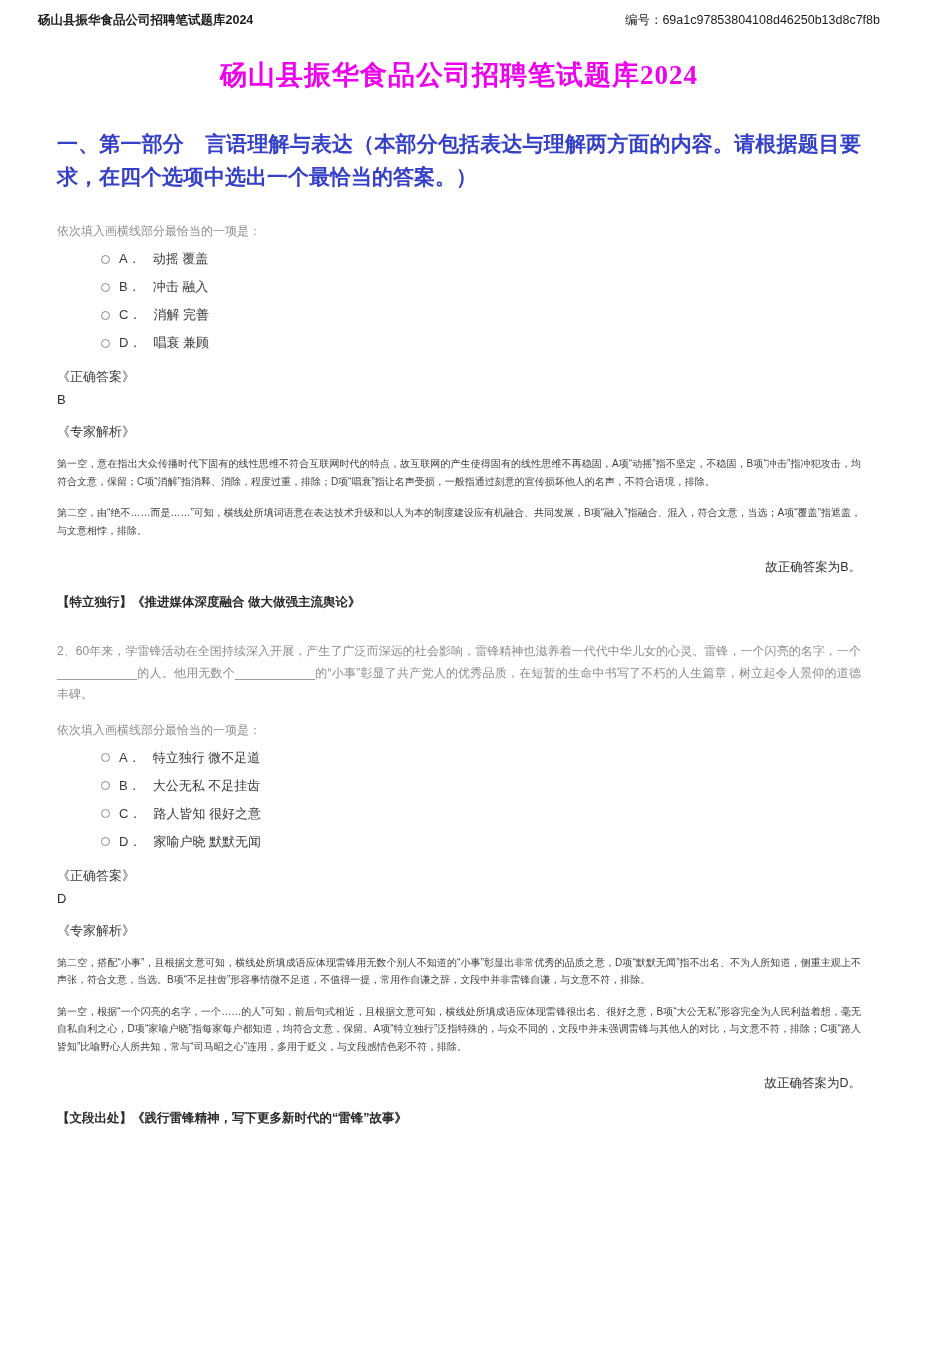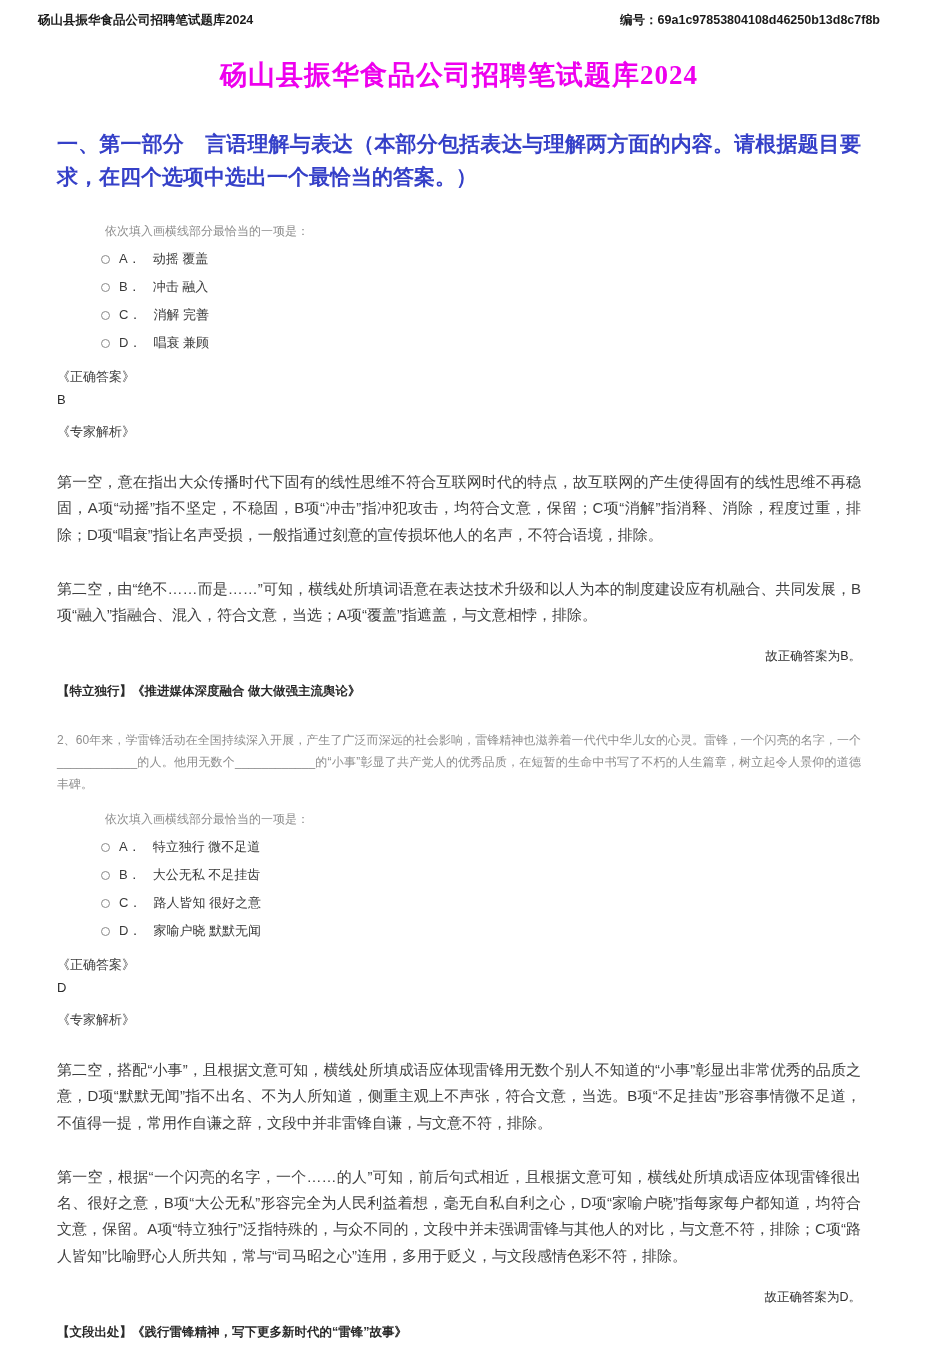--- a/index.html
+++ b/index.html
@@ -18,21 +18,21 @@
   }
   .doc-header {
     display: flex;
     justify-content: space-between;
     align-items: baseline;
     padding: 12px 38px 6px 38px;
     font-size: 12.5px;
     font-weight: 600;
     color: #1b1b1b;
   }
-  .doc-header .hdr-right { font-weight: 700; padding-left: 20px; }
+  .doc-header .hdr-right { font-weight: 400; padding-left: 20px; }
   .content { flex: 1; padding: 0 57px; }
   .doc-title {
     text-align: center;
     font-family: "Liberation Serif", "DejaVu Serif", serif;
     font-size: 27px;
     font-weight: bold;
     color: var(--title, #ee00ee);
     margin-top: 22px;
     letter-spacing: 1px;
   }
@@ -48,21 +48,20 @@
   .stem {
     font-size: 12px;
     line-height: 1.8;
     color: var(--stem, #8d8d8d);
     text-align: justify;
   }
   .prompt {
     font-size: 12px;
     color: var(--stem, #8d8d8d);
     margin-top: 16px;
-    margin-left: 48px;
   }
   .options { margin-top: 10px; }
   .option {
     display: flex;
     align-items: center;
     padding-left: 44px;
     margin: 10px 0;
     font-size: 13px;
     color: #3a3a3a;
     cursor: pointer;
@@ -82,25 +81,25 @@
     font-size: 13px;
     color: #404040;
     margin-top: 16px;
   }
   .answer-value {
     font-size: 13px;
     color: #2b2b2b;
     margin-top: 6px;
   }
   .analysis {
-    font-size: 15px;
+    font-size: 10px;
     line-height: 1.75;
     color: var(--body, #3e3e3e);
     text-align: justify;
-    margin-top: 28px;
+    margin-top: 14px;
   }
   .conclusion {
     font-size: 12.5px;
     color: #2f2f2f;
     margin-top: 20px;
     text-align: right;
   }
   .source {
     font-size: 12.5px;
     font-weight: bold;

